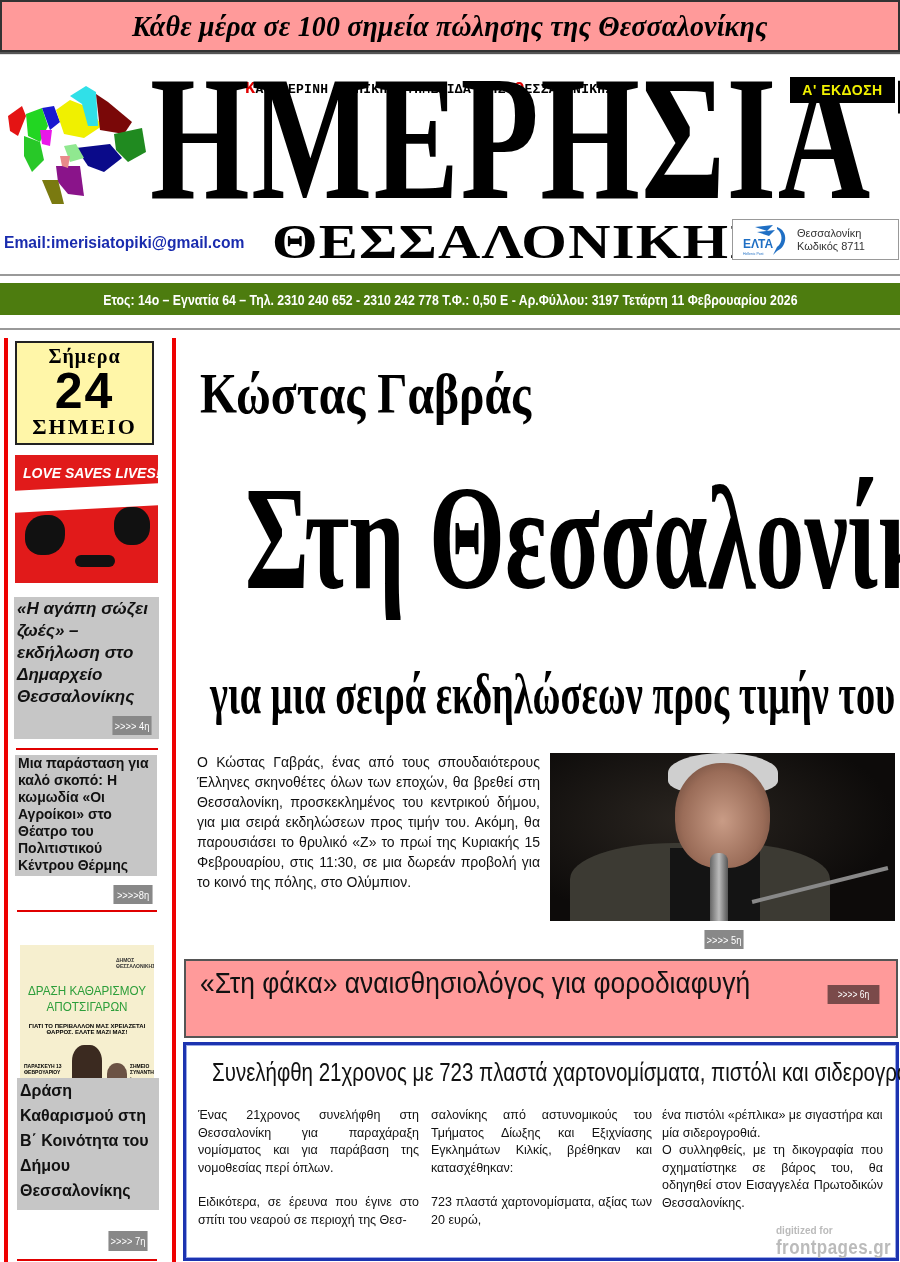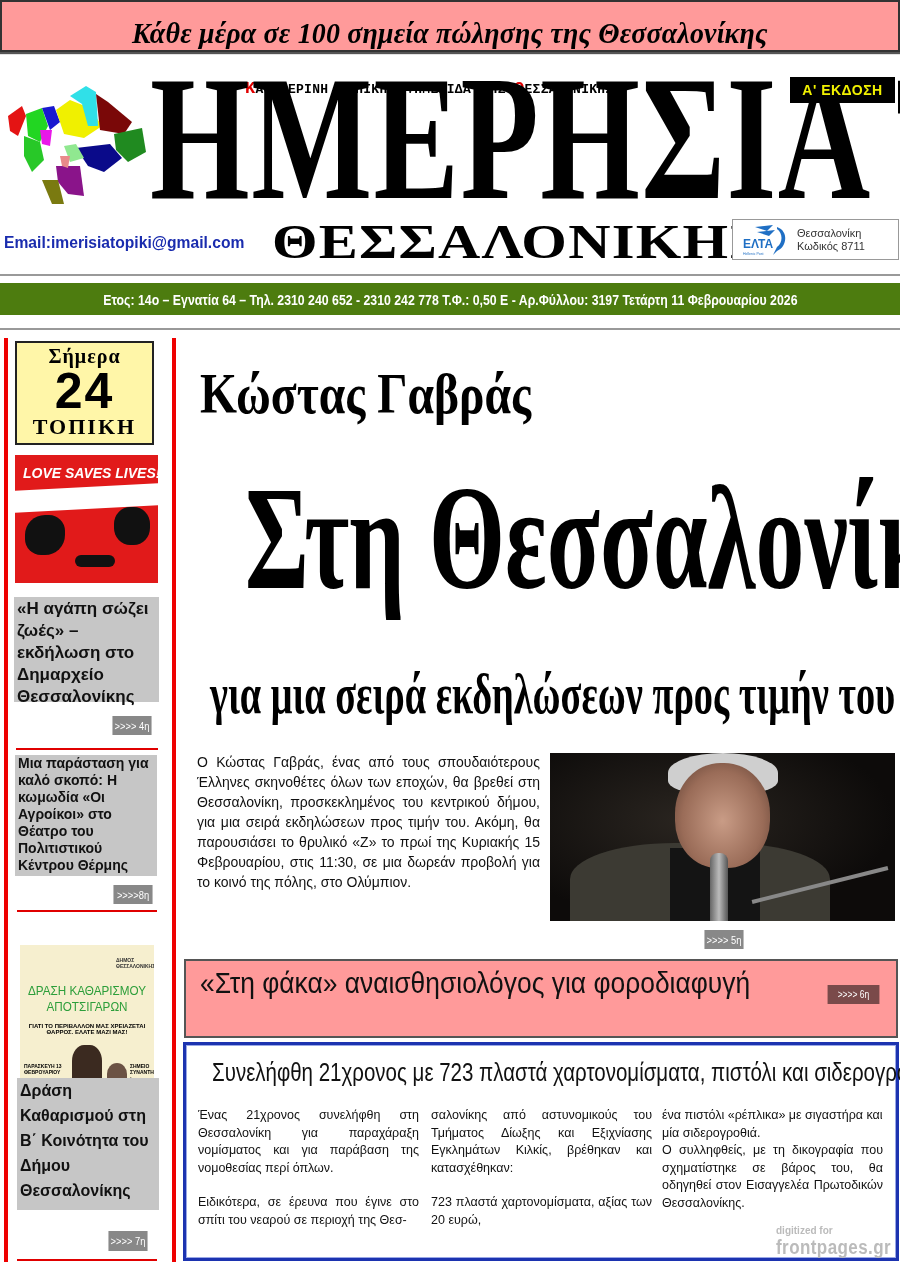--- a/index.html
+++ b/index.html
@@ -2,21 +2,21 @@
 <html><head>
 <meta charset="utf-8">
 <style>
   * { box-sizing: border-box; margin: 0; padding: 0; }
   html, body { width: 900px; height: 1262px; background: #ffffff; overflow: hidden; }
   body { position: relative; font-family: "Liberation Sans", sans-serif; color: #000; }
 
   .abs { position: absolute; }
 
   
-  .top-banner { left: 0; top: 0; width: 900px; height: 52px; background: #ff9a9a; border: 2px solid #333; box-shadow: 0 2px 1px #555; display: flex; align-items: flex-end; justify-content: center; }
+  .top-banner { left: 0; top: 0; width: 900px; height: 52px; background: #ff9a9a; border: 2px solid #333; box-shadow: 0 2px 1px #555; display: flex; align-items: center; justify-content: center; }
   .top-banner span { font-family: "Liberation Serif", serif; font-style: italic; font-weight: bold; font-size: 30px; letter-spacing: 0.2px; transform: scaleX(0.93); white-space: nowrap; }
 
   
   .map { left: 4px; top: 86px; width: 145px; height: 120px; }
   .tagline { left: 245px; top: 79px; font-family: Liberation Mono, monospace; font-size: 13px; font-weight: bold; white-space: nowrap; letter-spacing: 0.3px; }
   .tagline .r { color: #e10000; font-size: 17px; }
   .title { left: 150px; top: 58px; width: 755px; font-family: "Liberation Serif", serif; font-weight: bold; font-size: 178px; line-height: 160px; white-space: nowrap; transform: scaleX(0.72); transform-origin: left top; letter-spacing: 2px; }
   .edition { left: 790px; top: 77px; width: 105px; height: 26px; background: #000; color: #f0f000; font-weight: bold; font-size: 14px; display: flex; align-items: center; justify-content: center; letter-spacing: 0.5px; }
   .email { left: 4px; top: 233px; color: #1a2cae; font-weight: bold; font-size: 17px; transform: scaleX(0.92); transform-origin: left; white-space: nowrap; }
   .subtitle { left: 272px; top: 214px; font-family: "Liberation Serif", serif; font-weight: bold; font-size: 48px; white-space: nowrap; transform: scaleX(1.22); transform-origin: left; letter-spacing: 1px; }
@@ -36,21 +36,21 @@
   .pages-box .l { font-size: 22px; font-weight: bold; letter-spacing: 2px; line-height: 26px; }
 
   .love { left: 15px; top: 455px; width: 143px; height: 128px; background: #e11a1a; overflow: hidden; }
   .love .t { position: absolute; left: 8px; top: 10px; color: #fff; font-weight: bold; font-size: 14px; font-style: italic; white-space: nowrap; }
   .love .stripe { position: absolute; left: 0; top: 32px; width: 143px; height: 22px; background: #fff; transform: skewY(-3deg); }
   .love .dog1 { position: absolute; left: 10px; top: 60px; width: 40px; height: 40px; background: #111; border-radius: 50% 40% 50% 40%; }
   .love .dog2 { position: absolute; right: 8px; top: 52px; width: 36px; height: 38px; background: #111; border-radius: 45%; }
   .love .blob { position: absolute; left: 60px; top: 100px; width: 40px; height: 12px; background: #111; border-radius: 6px; }
 
   .side-caption { background: #c6c6c6; font-weight: bold; color: #111; }
-  .cap1 { left: 14px; top: 597px; width: 145px; height: 105px; font-size: 17px; line-height: 22px; padding: 1px 3px; }
+  .cap1 { left: 14px; top: 597px; width: 145px; height: 142px; font-size: 17px; line-height: 22px; padding: 1px 3px; font-style: italic; }
   .cap2 { left: 15px; top: 755px; width: 142px; height: 121px; font-size: 14px; line-height: 17px; padding: 0 3px; }
   .cap3 { left: 17px; top: 1078px; width: 142px; height: 132px; font-size: 16px; line-height: 25px; padding: 0 3px; }
   .more { background: #888; color: #fff; font-size: 11px; display: flex; align-items: center; justify-content: center; transform: scaleX(0.85); }
   .side-rule { height: 2px; background: #e00000; }
 
   .kathar { left: 20px; top: 922px; width: 134px; height: 140px; background: #f6efcf; overflow: hidden; margin-top: 23px; }
   .kathar .h { position: absolute; left: 0; top: 38px; width: 134px; text-align: center; color: #2c9e3a; font-size: 13px; line-height: 16px; transform: scaleX(0.9); }
   .kathar .sub { position: absolute; left: 0; top: 78px; width: 134px; text-align: center; font-size: 6px; font-weight: bold; }
   .kathar .p1 { position: absolute; left: 52px; top: 100px; width: 30px; height: 40px; background: #3b2a20; border-radius: 40% 40% 0 0; }
   .kathar .p2 { position: absolute; left: 87px; top: 118px; width: 20px; height: 22px; background: #6b5244; border-radius: 50% 50% 0 0; }
@@ -141,21 +141,21 @@
   <span>Ετος: 14ο –  Εγνατία 64 – Τηλ. 2310 240 652 -  2310 242 778  Τ.Φ.: 0,50   Ε - Αρ.Φύλλου: 3197 Τετάρτη 11 Φεβρουαρίου 2026</span>
 </div>
 <div class="abs hr" style="top:328px;"></div>
 
 <div class="abs side-border" style="left:4px;"></div>
 <div class="abs side-border" style="left:172px;"></div>
 
 <div class="abs pages-box">
   <div class="s">Σήμερα</div>
   <div class="n">24</div>
-  <div class="l">ΤΟΠΙΚΗ</div>
+  <div class="l">ΣΗΜΕΙΟ</div>
 </div>
 
 <div class="abs love">
   <div class="stripe"></div>
   <div class="t">LOVE SAVES LIVES!</div>
   <div class="dog1"></div>
   <div class="dog2"></div>
   <div class="blob"></div>
 </div>
 

